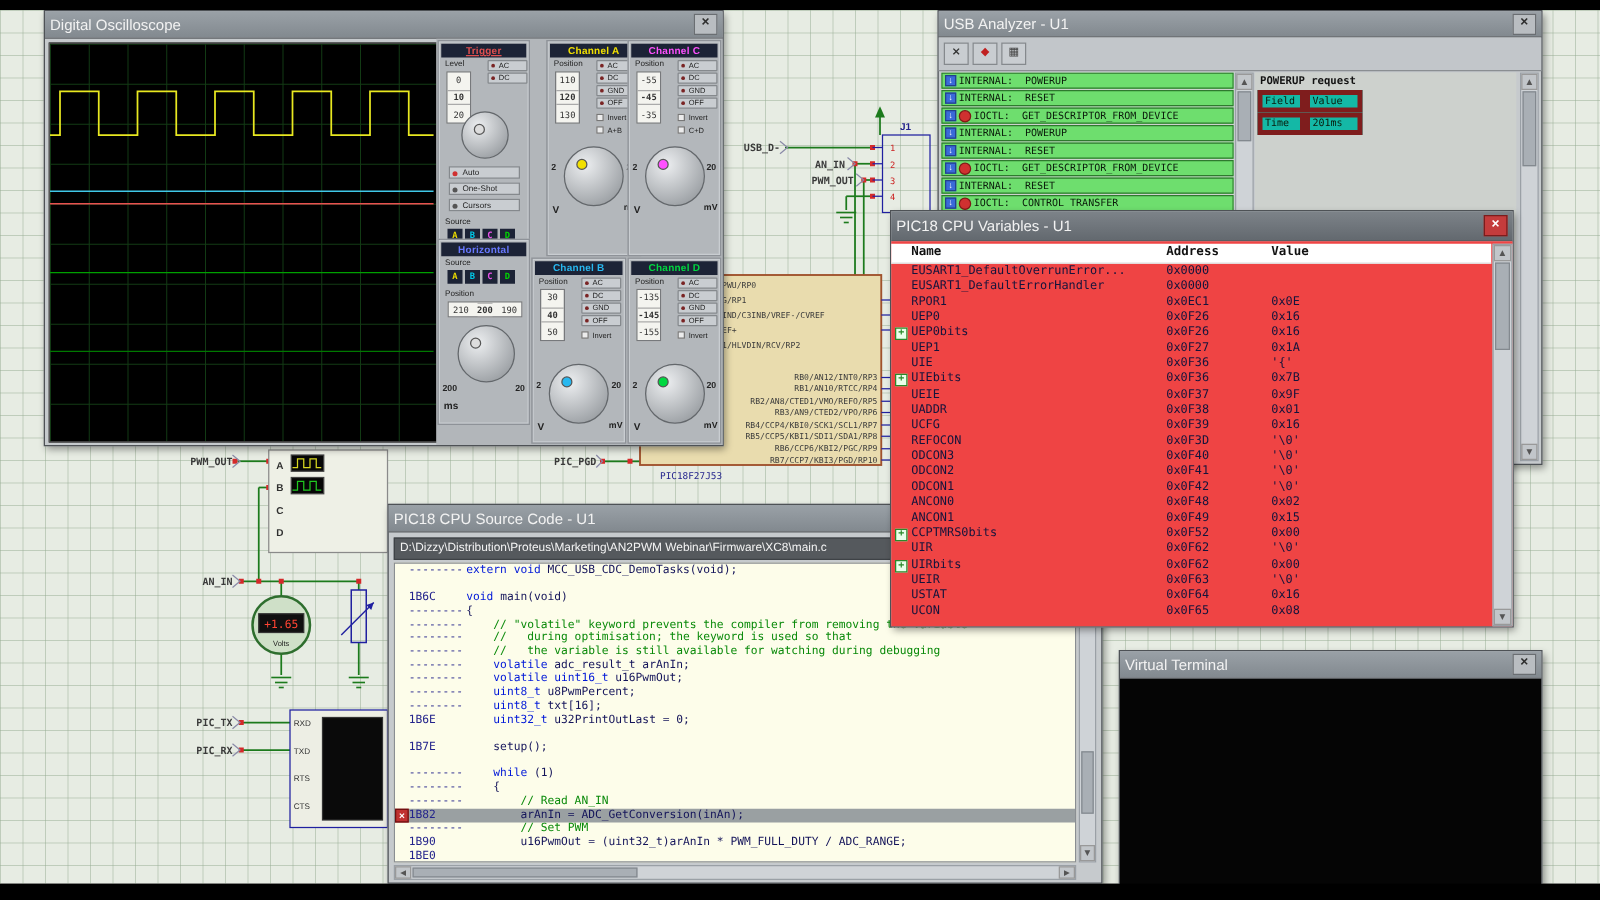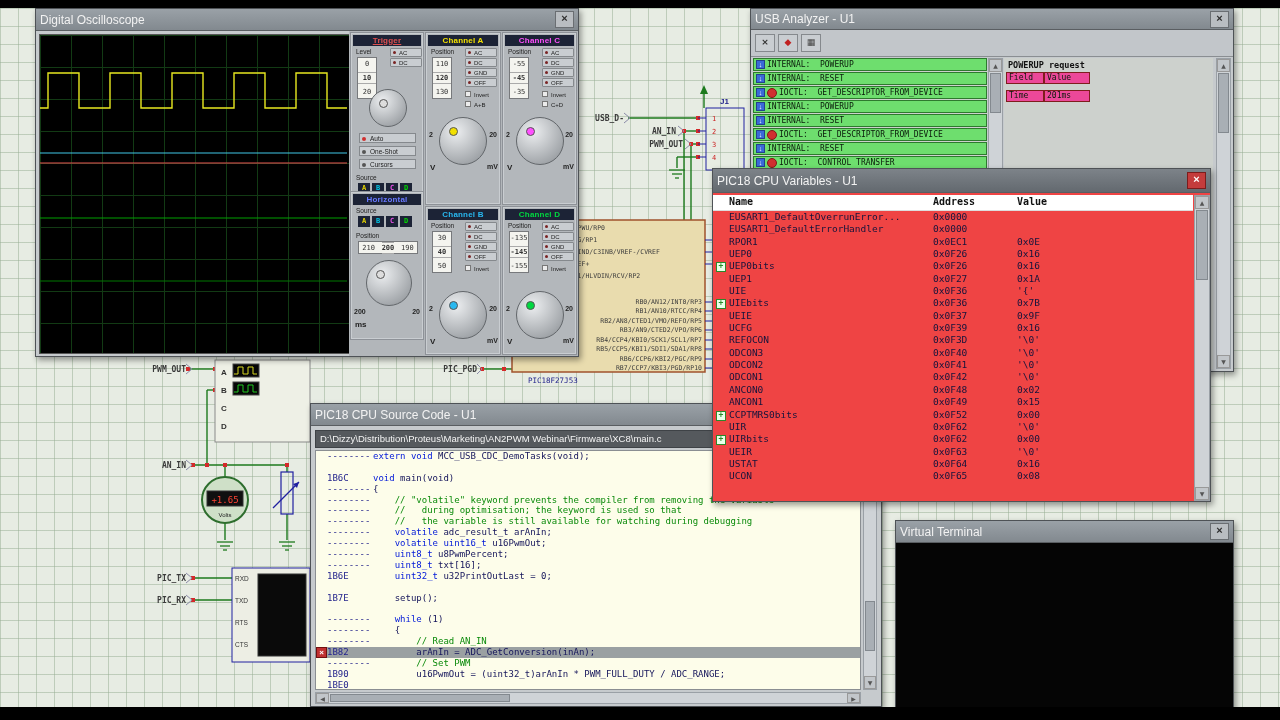--- a/index.html
+++ b/index.html
@@ -82,21 +82,21 @@
            display:flex;align-items:center}
   .evt-row .ico{width:9px;height:9px;flex:0 0 9px;margin:0 2px;position:relative}
   .evt-row .ico::after{content:'↓';position:absolute;inset:0;background:#3a6ad8;border:1px solid #23408c;
                        color:#fff;font:bold 7px/8px "Liberation Sans",sans-serif;text-align:center}
   .evt-row .dot{display:none;width:8px;height:8px;border-radius:50%;background:#d03030;border:1px solid #801818;margin-right:2px}
   .evt-row.ioctl .dot{display:inline-block}
   .evt-lbl{font:8px/12px "DejaVu Sans Mono",monospace;color:#0a1a0a;white-space:pre}
   .usb-detail{position:absolute;left:253px;top:49px;width:209px;bottom:2px;background:#cdd1cd}
   .usb-dtitle{position:absolute;left:4px;top:2px;font:bold 8.5px/10px "DejaVu Sans Mono",monospace;color:#111}
   .fv{position:absolute;left:2px;top:14px;border-collapse:collapse}
-  .fv span{display:inline-block;background:#ec4899;border:1px solid #7f1d1d;font:8px/10px "DejaVu Sans Mono",monospace;
+  .fv span{display:inline-block;background:#14b8a6;border:4px solid #7f1d1d;font:8px/10px "DejaVu Sans Mono",monospace;
            color:#0a1a0a;padding:0 2px;box-sizing:border-box;vertical-align:top}
   .fv .c1{width:38px}.fv .c2{width:46px}
   .sbv{position:absolute;background:#cfd3d7;border:1px solid #9aa0a6;box-sizing:border-box}
   .sbv .ar{position:absolute;left:0;right:0;height:13px;background:#c2c6ca;border:1px solid #999;box-sizing:border-box;position:absolute}
   .sbv .ar::after{position:absolute;inset:0;text-align:center;font:6px/11px "DejaVu Sans",sans-serif;color:#555}
   .sbv .ar.up{top:0}.sbv .ar.up::after{content:'▲'}
   .sbv .ar.dn{bottom:0}.sbv .ar.dn::after{content:'▼'}
   .sbv .th{position:absolute;left:1px;right:1px;background:#a9afb5;border:1px solid #83898f;box-sizing:border-box}
 
   
@@ -362,21 +362,21 @@
         <div class="tbtn" style="top:126px"><i></i><span>Cursors</span></div>
         <div class="srclbl" style="top:141px">Source</div>
         <div class="srcrow" style="top:150px">
           <span class="srcbox sa">A</span>
           <span class="srcbox sb">B</span>
           <span class="srcbox sc">C</span>
           <span class="srcbox sd">D</span>
         </div>
       </div>
 
-      <div class="sect" style="left:76px;top:1px;width:76px;height:173px">
+      <div class="sect" style="left:88px;top:1px;width:76px;height:173px">
         <div class="shead" style="color: rgb(242, 224, 0);">Channel A</div>
         <div class="plabel">Position</div>
         <div class="wheel">
           <span class="wv">110</span>
           <span class="wv mid">120</span>
           <span class="wv">130</span>
         </div>
         <div class="cpl">
           <div class="cbtn"><i></i><span>AC</span></div>
           <div class="cbtn"><i></i><span>DC</span></div>
@@ -779,20 +779,26 @@
             <span class="plus"></span>
             <span class="vname">UIEbits</span>
             <span class="vaddr">0x0F36</span>
             <span class="vval">0x7B</span>
           </div>
           <div class="vrow">
 
             <span class="vname">UEIE</span>
             <span class="vaddr">0x0F37</span>
             <span class="vval">0x9F</span>
+          </div>
+          <div class="vrow">
+
+            <span class="vname">UADDR</span>
+            <span class="vaddr">0x0F38</span>
+            <span class="vval">0x01</span>
           </div>
           <div class="vrow">
 
             <span class="vname">UCFG</span>
             <span class="vaddr">0x0F39</span>
             <span class="vval">0x16</span>
           </div>
           <div class="vrow">
 
             <span class="vname">REFOCON</span>

